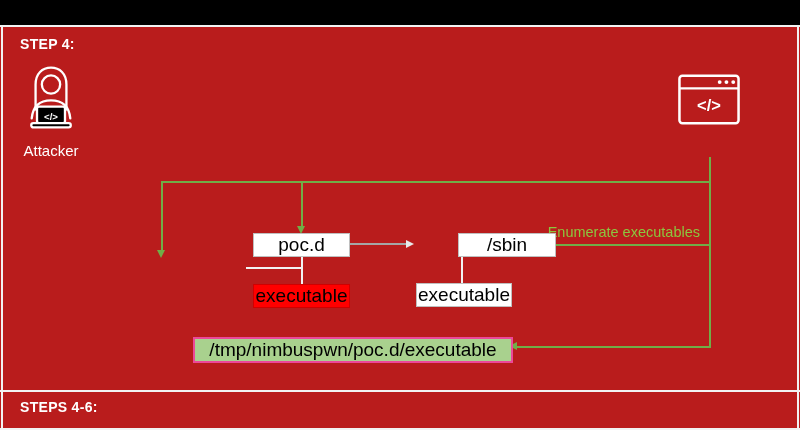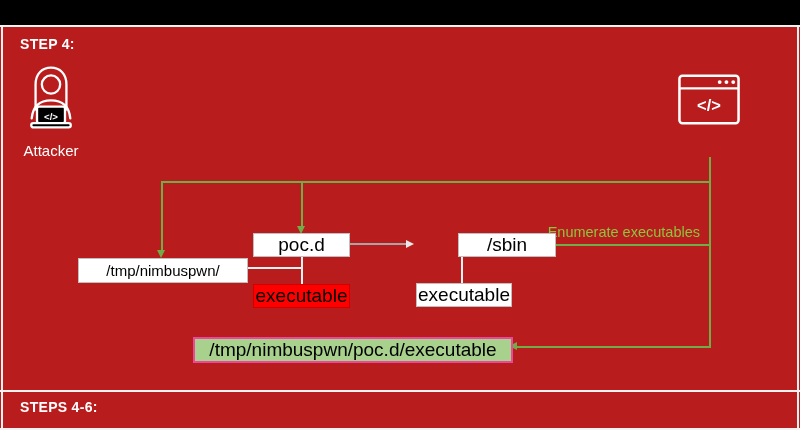--- a/index.html
+++ b/index.html
@@ -87,20 +87,19 @@
   <div class="arr down-green" style="left:297px;top:226px;"></div>
   <div class="arr left-green" style="left:510px;top:240px;"></div>
   <div class="arr left-green" style="left:509px;top:342px;"></div>
 
   <div class="hline white-line thin" style="left:246px;top:267px;width:57px;"></div>
   <div class="vline white-line thinv" style="left:301px;top:256px;height:28px;"></div>
   <div class="vline white-line thinv" style="left:461px;top:256px;height:27px;"></div>
   <div class="hline gray-line thin" style="left:348px;top:243px;width:60px;"></div>
   <div class="arr right-gray" style="left:406px;top:239.5px;"></div>
 
-  <div class="node white" style="left:78px;top:258px;width:168px;height:23px;font-size:15px;">/tmp/nimbuspwn/</div>
   <div class="node white" style="left:253px;top:233px;width:95px;height:22px;">poc.d</div>
   <div class="node white" style="left:414px;top:233px;width:96px;height:22px;margin-left:44px;">/sbin</div>
   <div class="node red" style="left:253px;top:284px;width:95px;height:22px;">executable</div>
   <div class="node white" style="left:416px;top:283px;width:94px;height:22px;">executable</div>
   <div class="node green" style="left:193px;top:337px;width:316px;height:22px;">/tmp/nimbuspwn/poc.d/executable</div>
 
 </div>
 
 </body></html>

